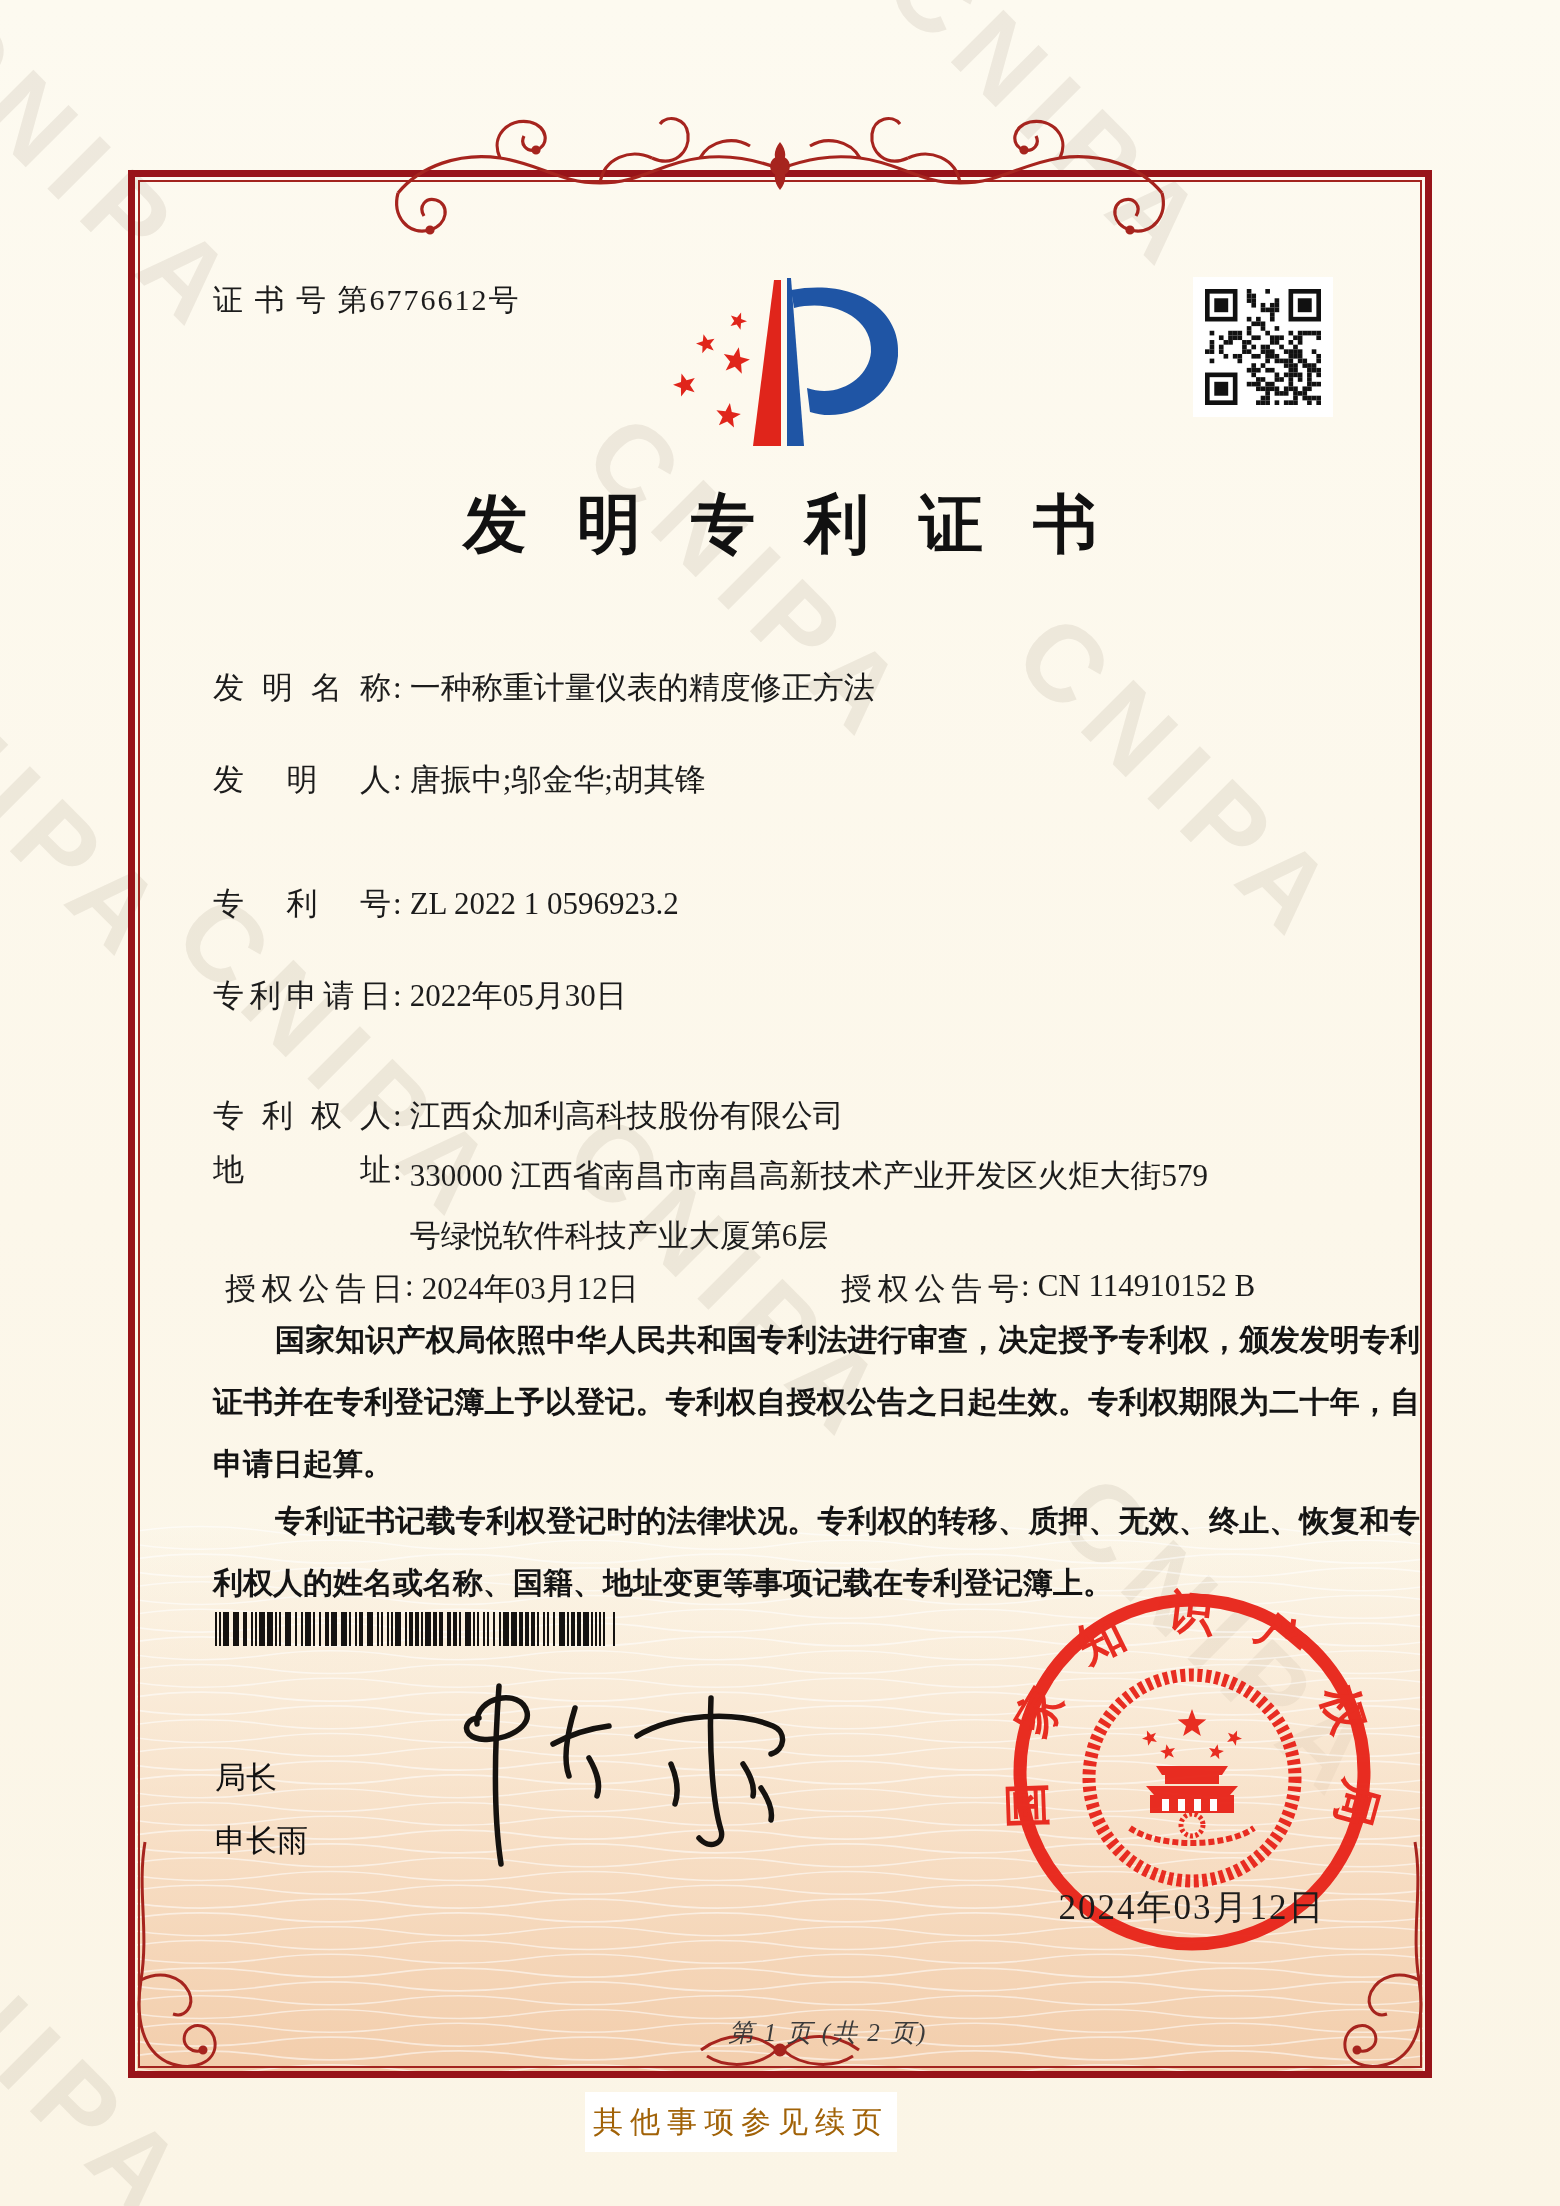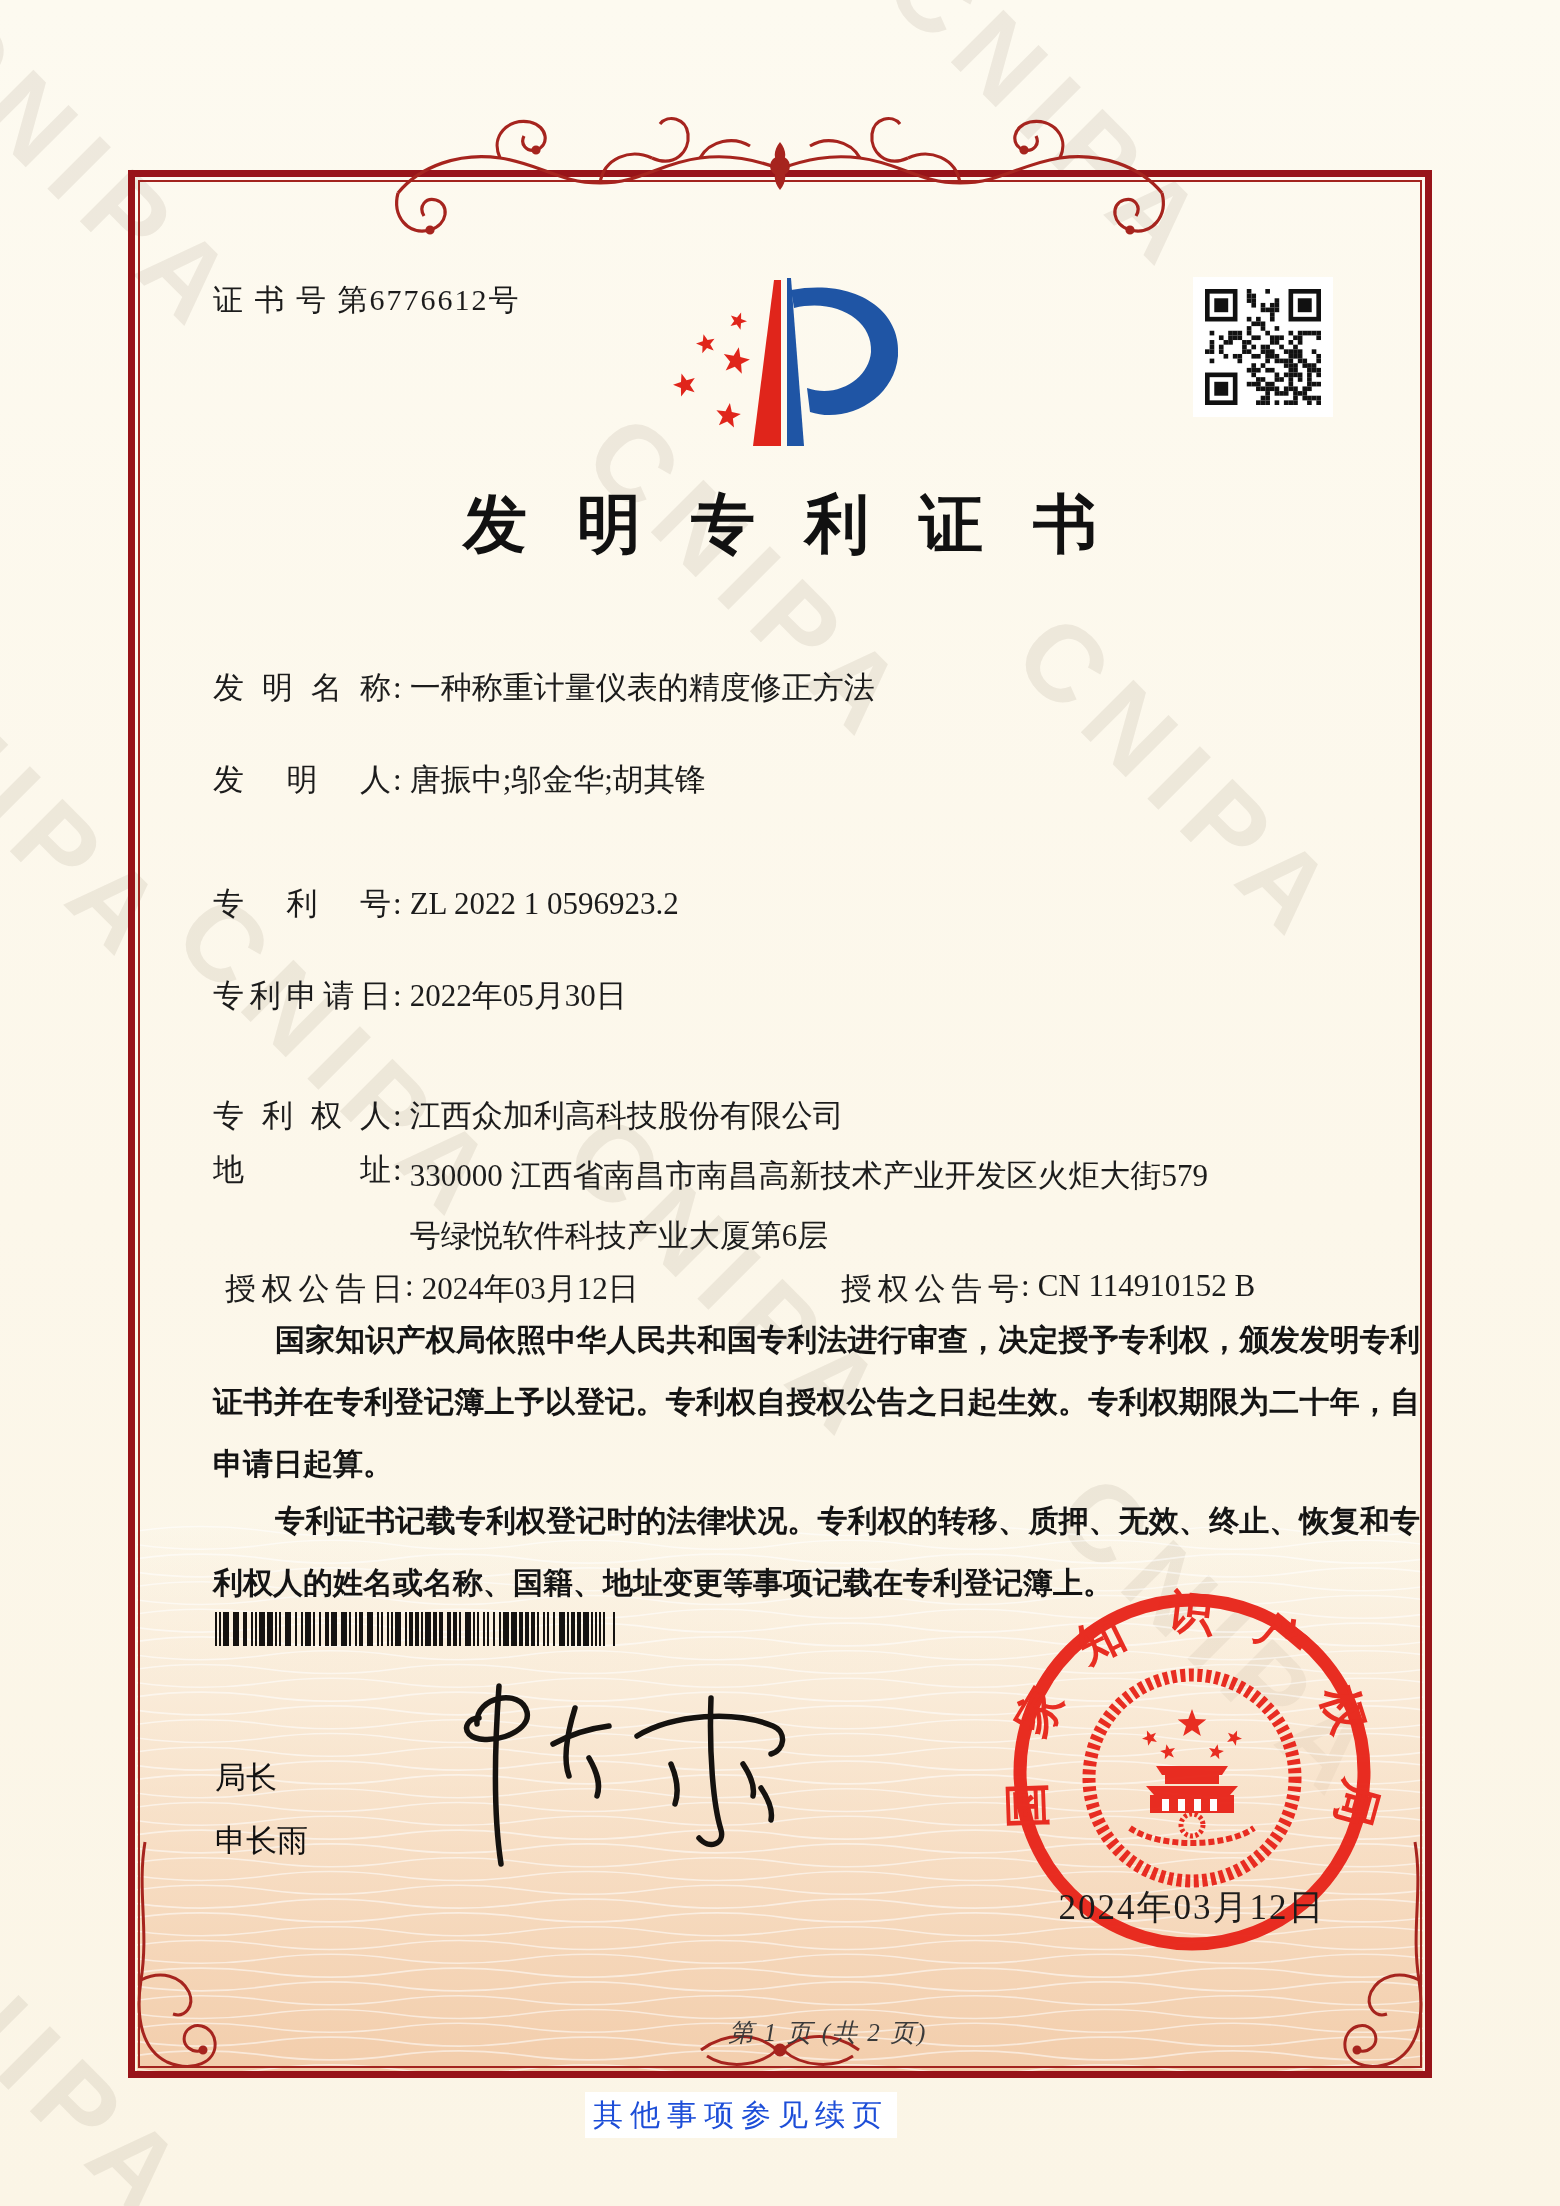--- a/index.html
+++ b/index.html
@@ -37,22 +37,22 @@
         text-align:justify;text-indent:62px;color:#141414;font-weight:bold;}
   .barcode{position:absolute;left:215px;top:1612px;}
   .signer{position:absolute;left:215px;font-family:Liberation Serif, serif;
           font-size:31px;font-weight:500;color:#111;}
   .signature{position:absolute;left:425px;top:1672px;}
   .seal{position:absolute;left:1002px;top:1582px;width:380px;height:380px;opacity:.97;}
   .seal-date{position:absolute;left:0;right:0;top:302px;text-align:center;font-size:35px;
              letter-spacing:2px;color:#161616;}
   .page-no{position:absolute;left:128px;top:2016px;width:1400px;text-align:center;
            font-size:25px;color:#3a3a3a;letter-spacing:2px;font-style:italic;}
-  .continuation{position:absolute;left:585px;top:2092px;width:312px;height:46px;background:#ffffff;
-      display:flex;align-items:center;justify-content:center;font-size:30px;letter-spacing:7px;color:#1d4ed8;}
+  .continuation{position:absolute;left:585px;top:2092px;width:312px;height:60px;background:#ffffff;
+      display:flex;align-items:center;justify-content:center;font-size:30px;letter-spacing:7px;color:#a16207;}
 </style>
 </head>
 <body>
 
 <div class="page">
 
   <div id="wm-layer">
       <span class="wm" style="left: -20px; top: -20px;">CNIPA</span>
       <span class="wm" style="left: 950px; top: -80px;">CNIPA</span>
       <span class="wm" style="left: 650px; top: 390px;">CNIPA</span>

